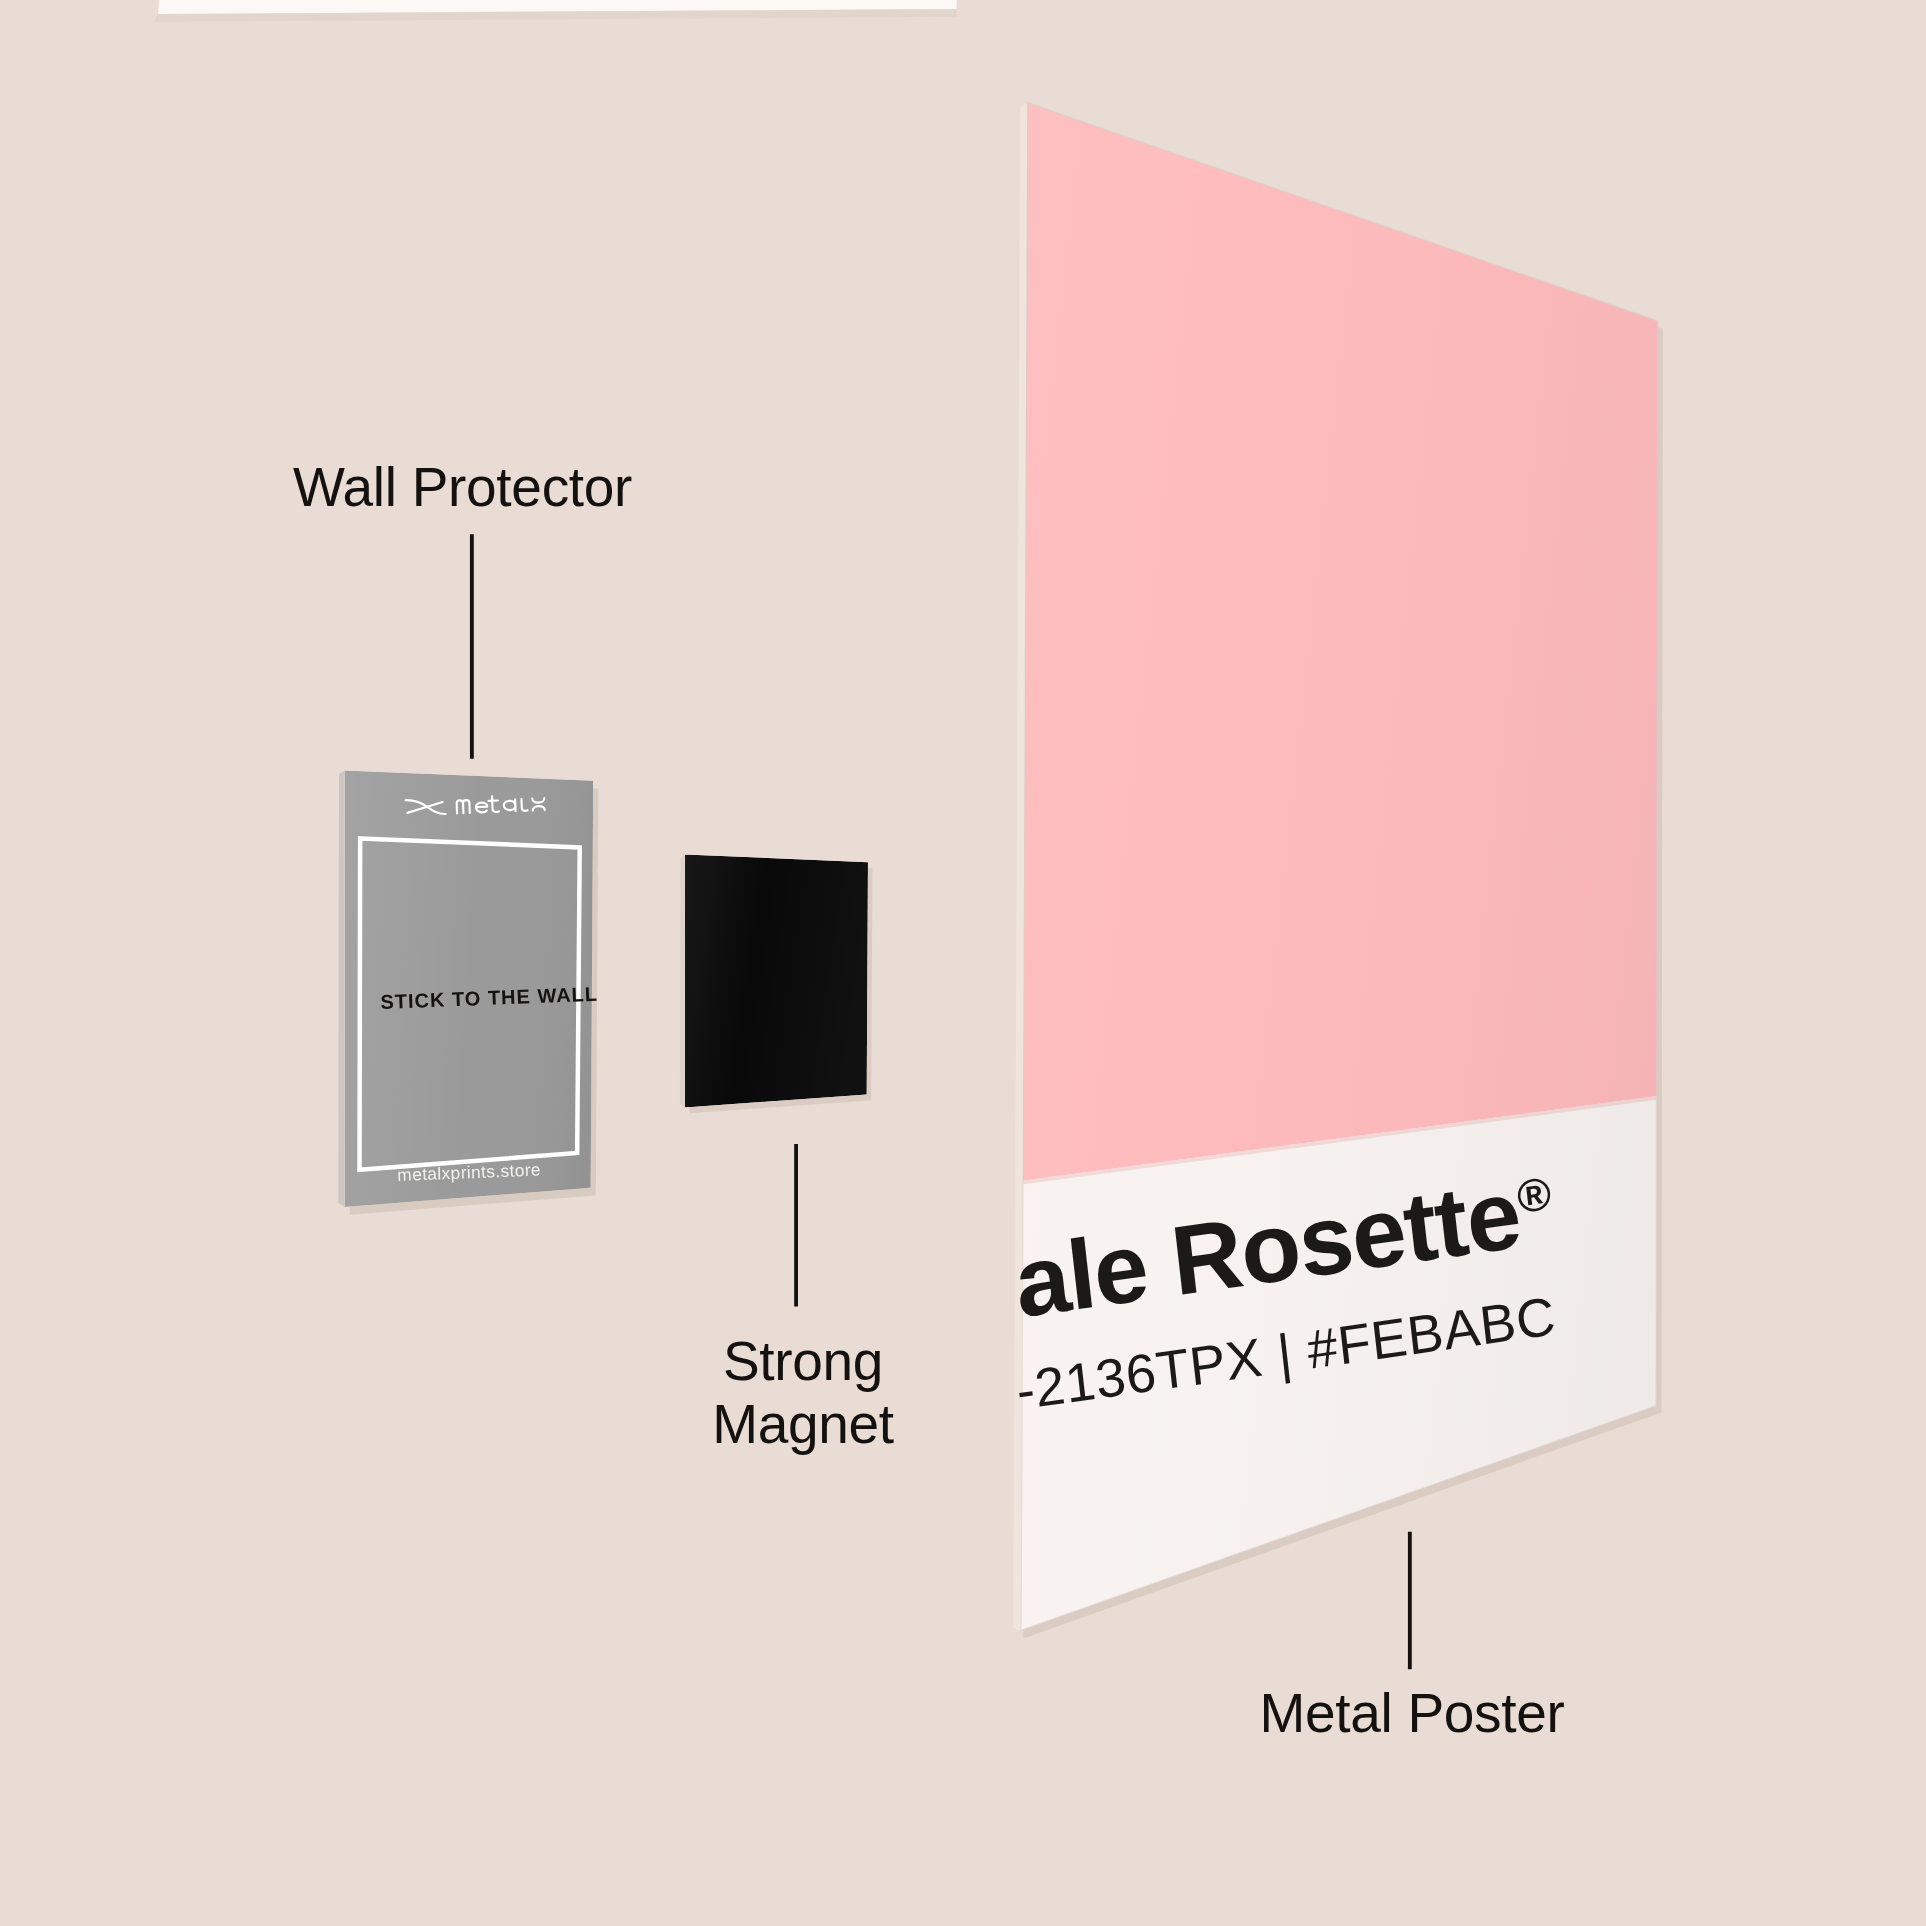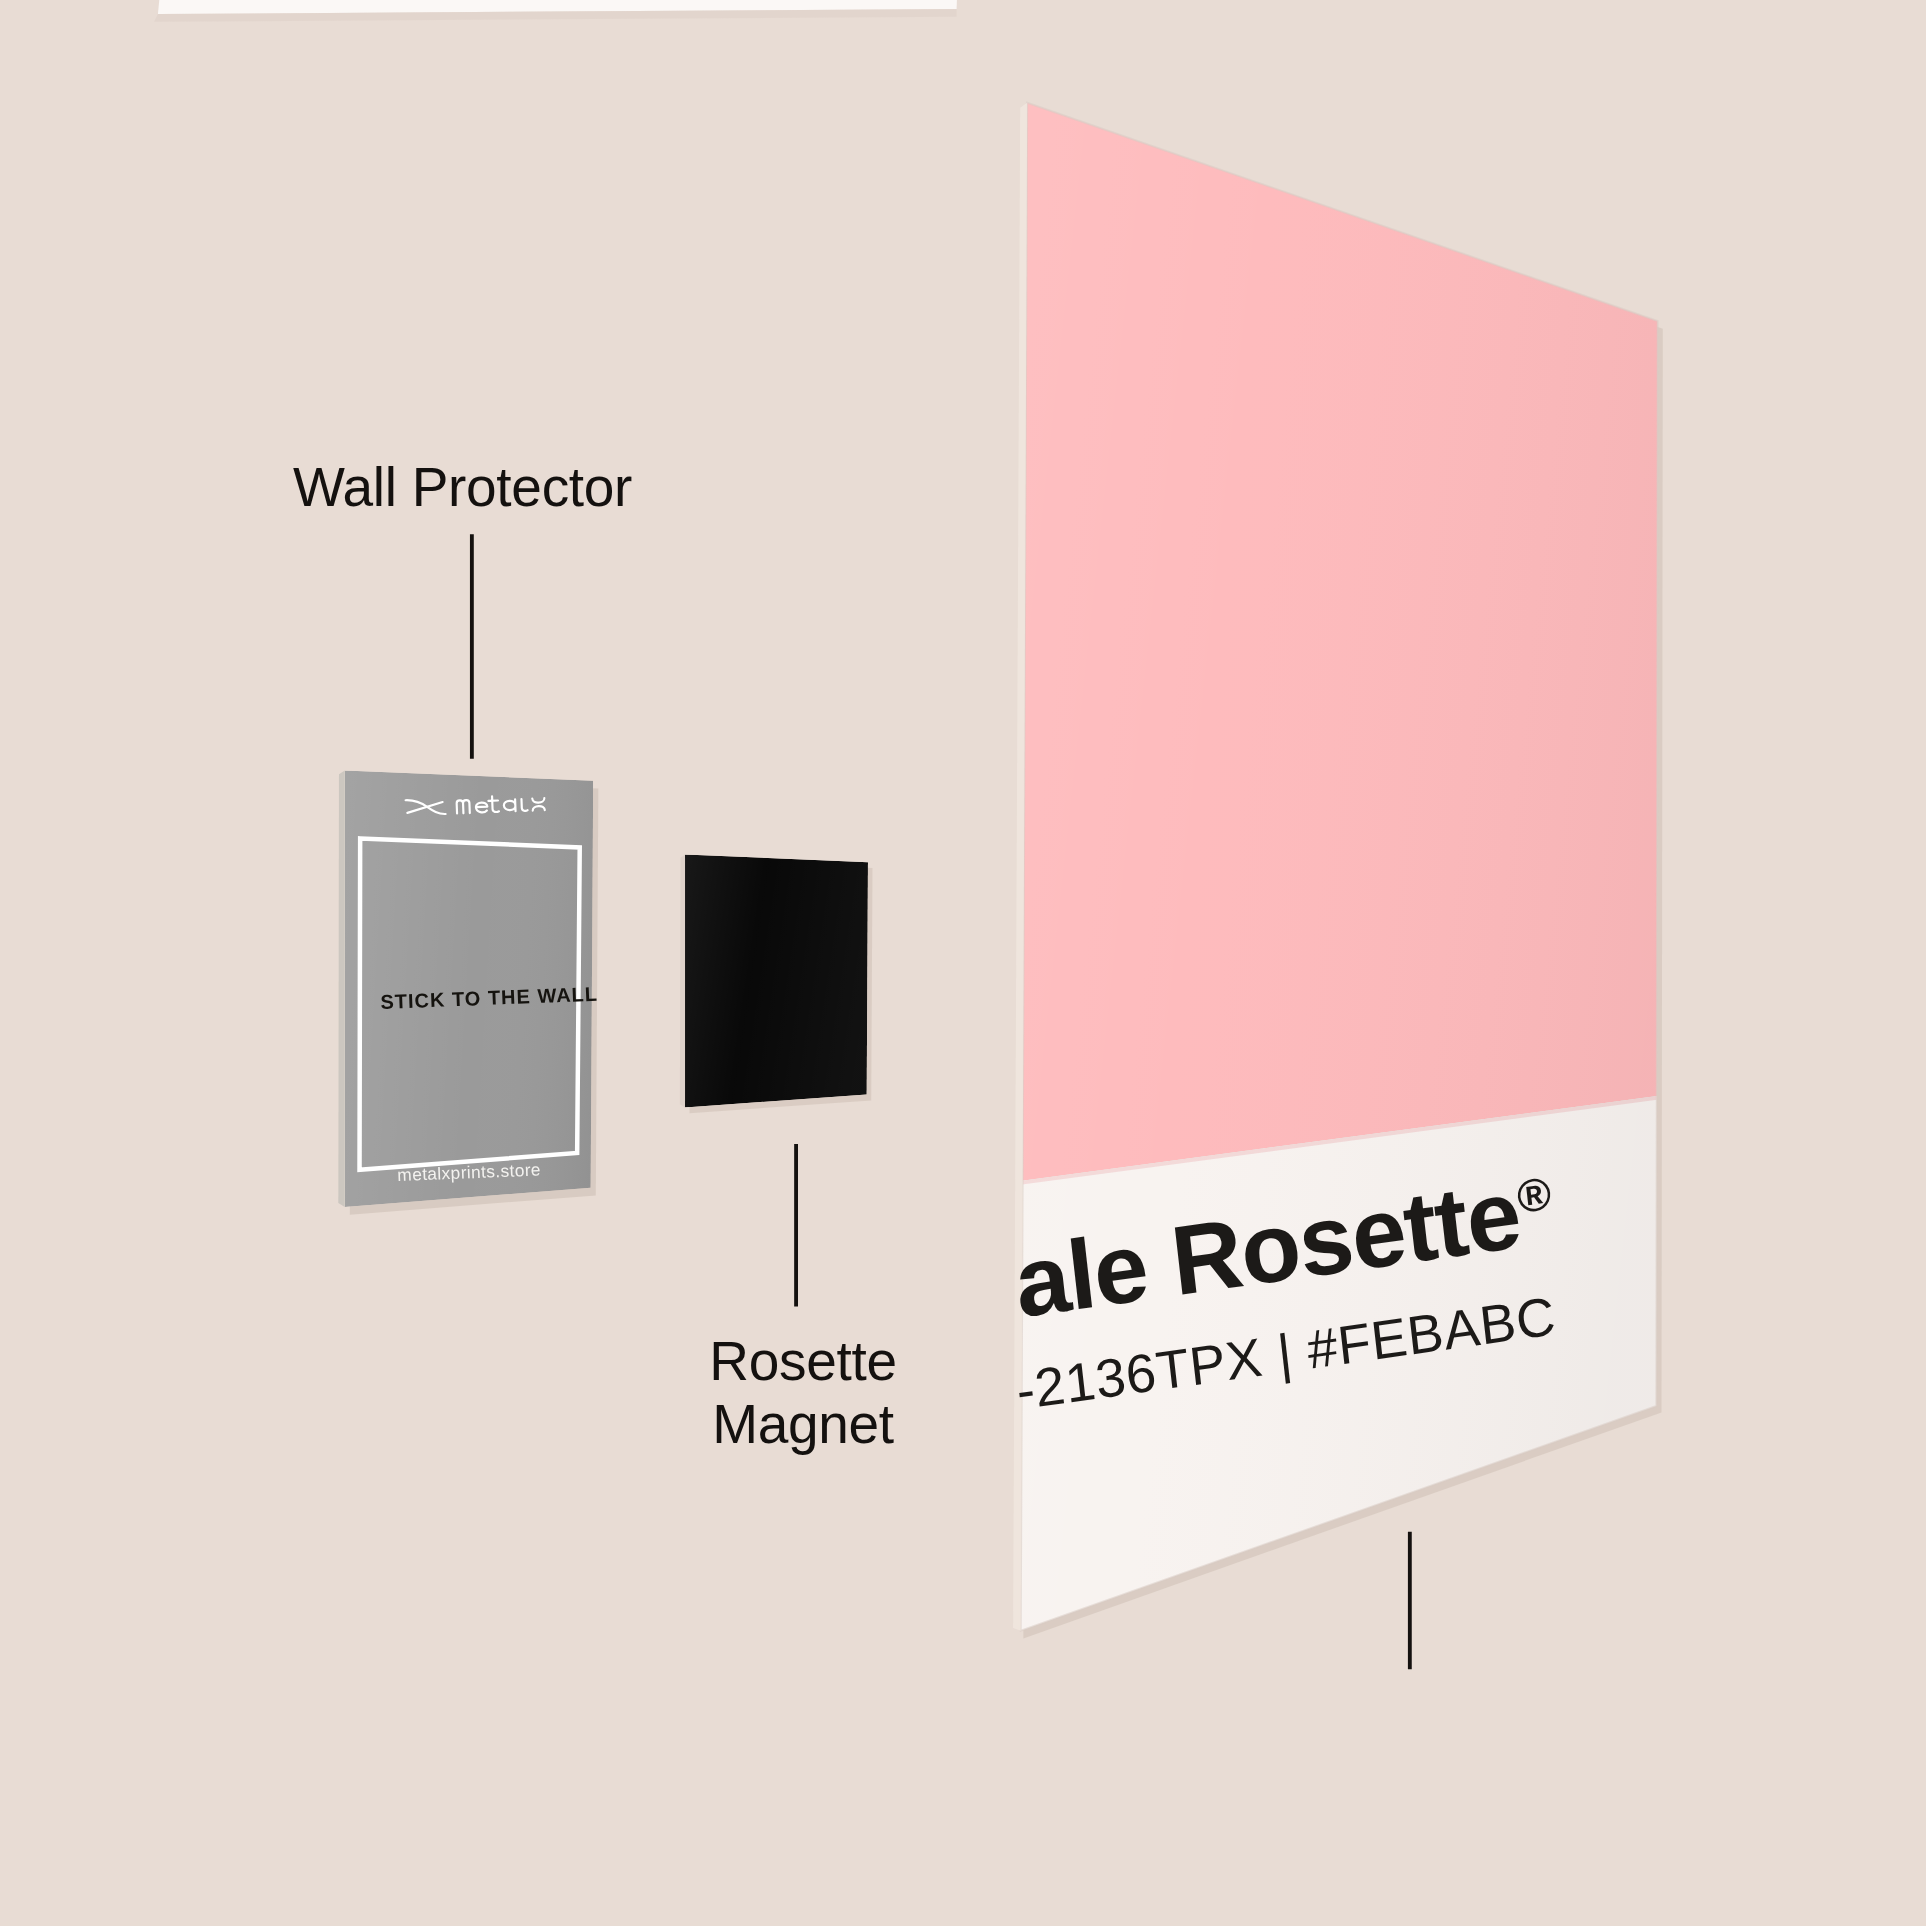--- a/index.html
+++ b/index.html
@@ -240,18 +240,19 @@
   </svg>
 
   <svg class="layer" viewBox="0 0 3000 3000" preserveAspectRatio="none">
     <line x1="735" y1="832" x2="735" y2="1182" stroke="#14110F" stroke-width="6"></line>
     <line x1="1240" y1="1782" x2="1240" y2="2035" stroke="#14110F" stroke-width="6"></line>
     <line x1="2196" y1="2386" x2="2196" y2="2600" stroke="#14110F" stroke-width="6"></line>
   </svg>
 
   <div class="callout" id="callout-wall-protector">Wall Protector</div>
 
-  <div class="callout" id="callout-strong-magnet">Rosette
+  <div class="callout" id="callout-strong-magnet">Strong
 Magnet</div>
 
+  <div class="callout" id="callout-metal-poster">Metal Poster</div>
 
 </div>
 
 
 </body></html>

